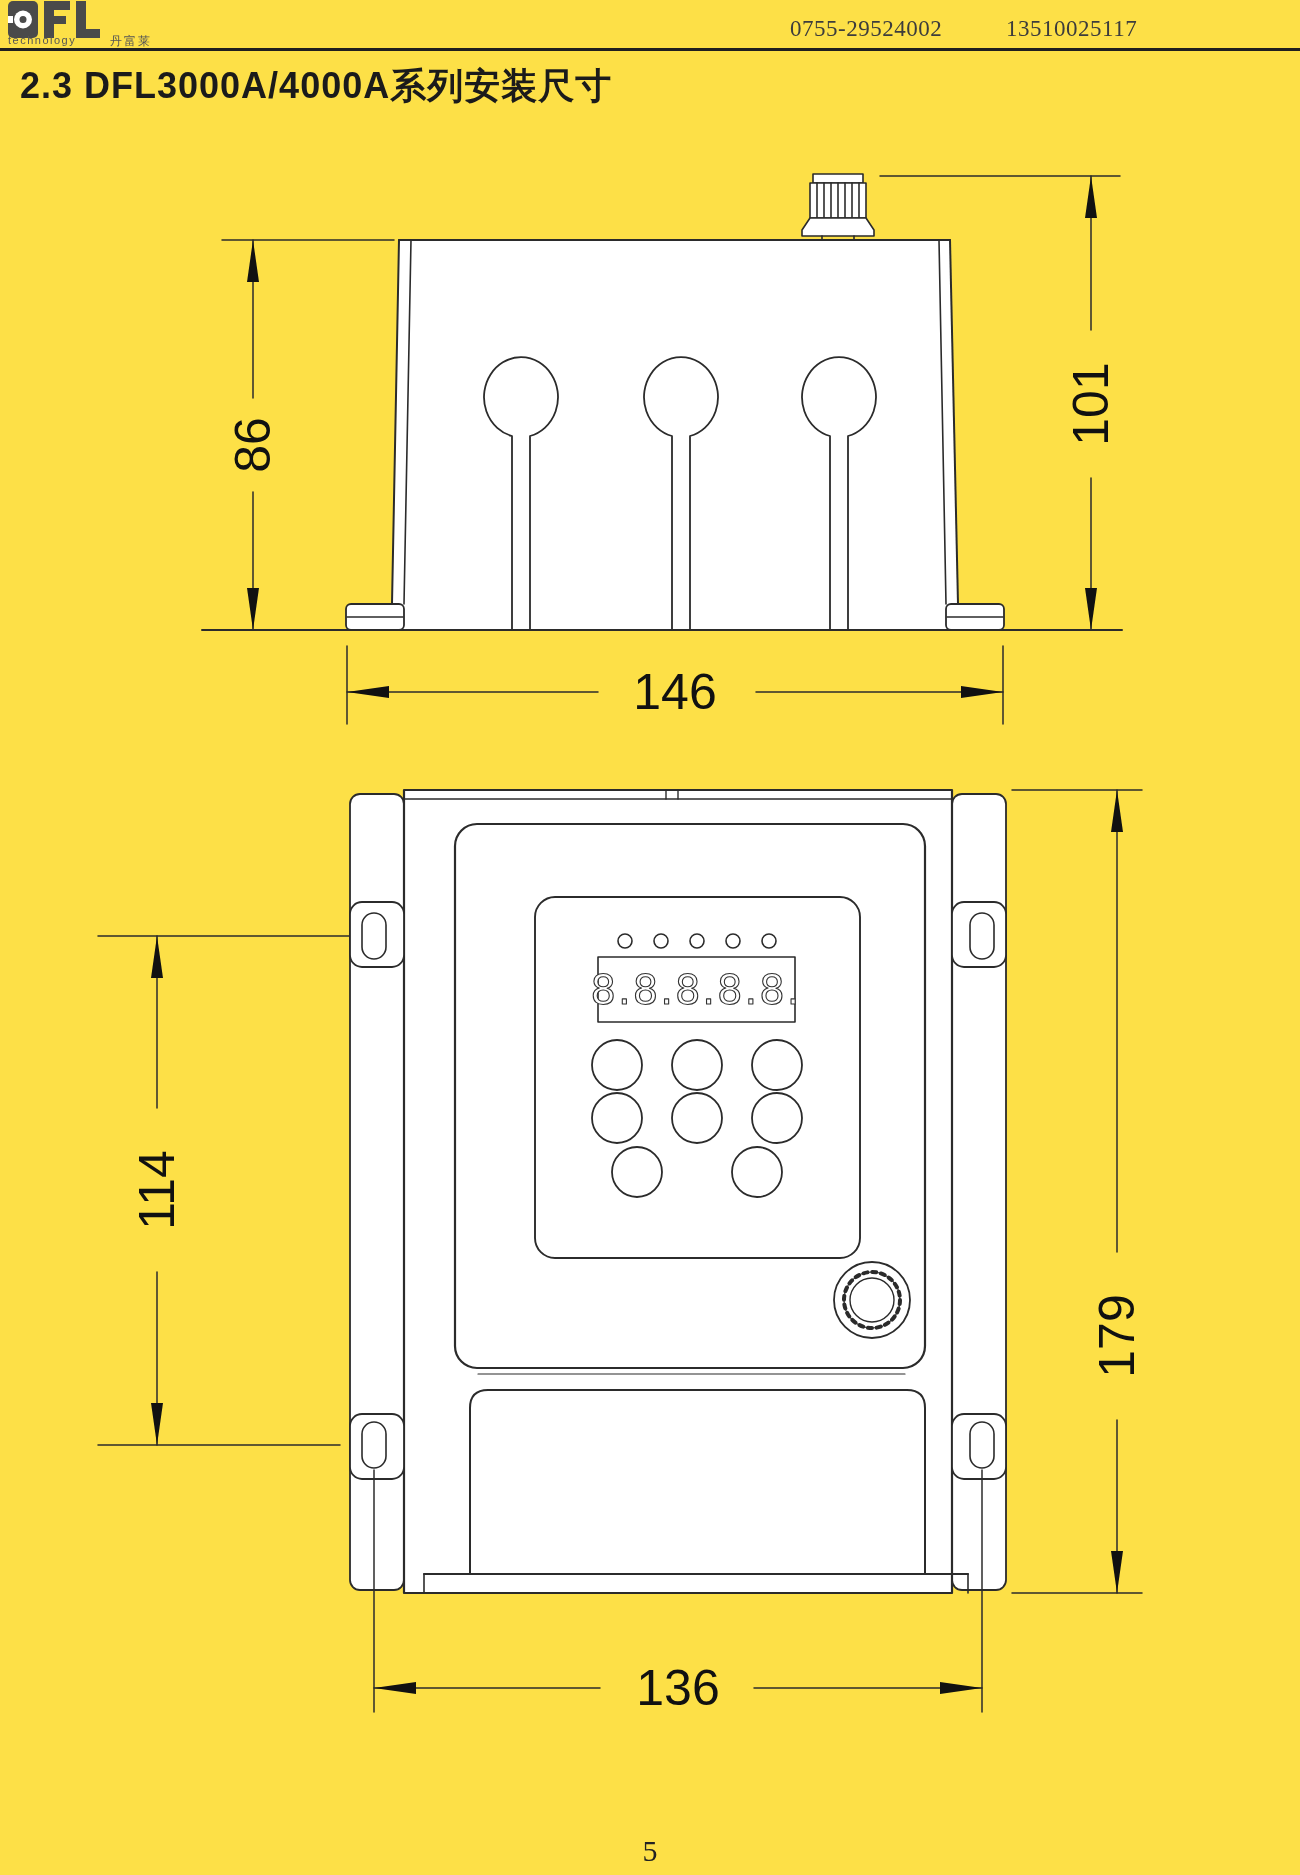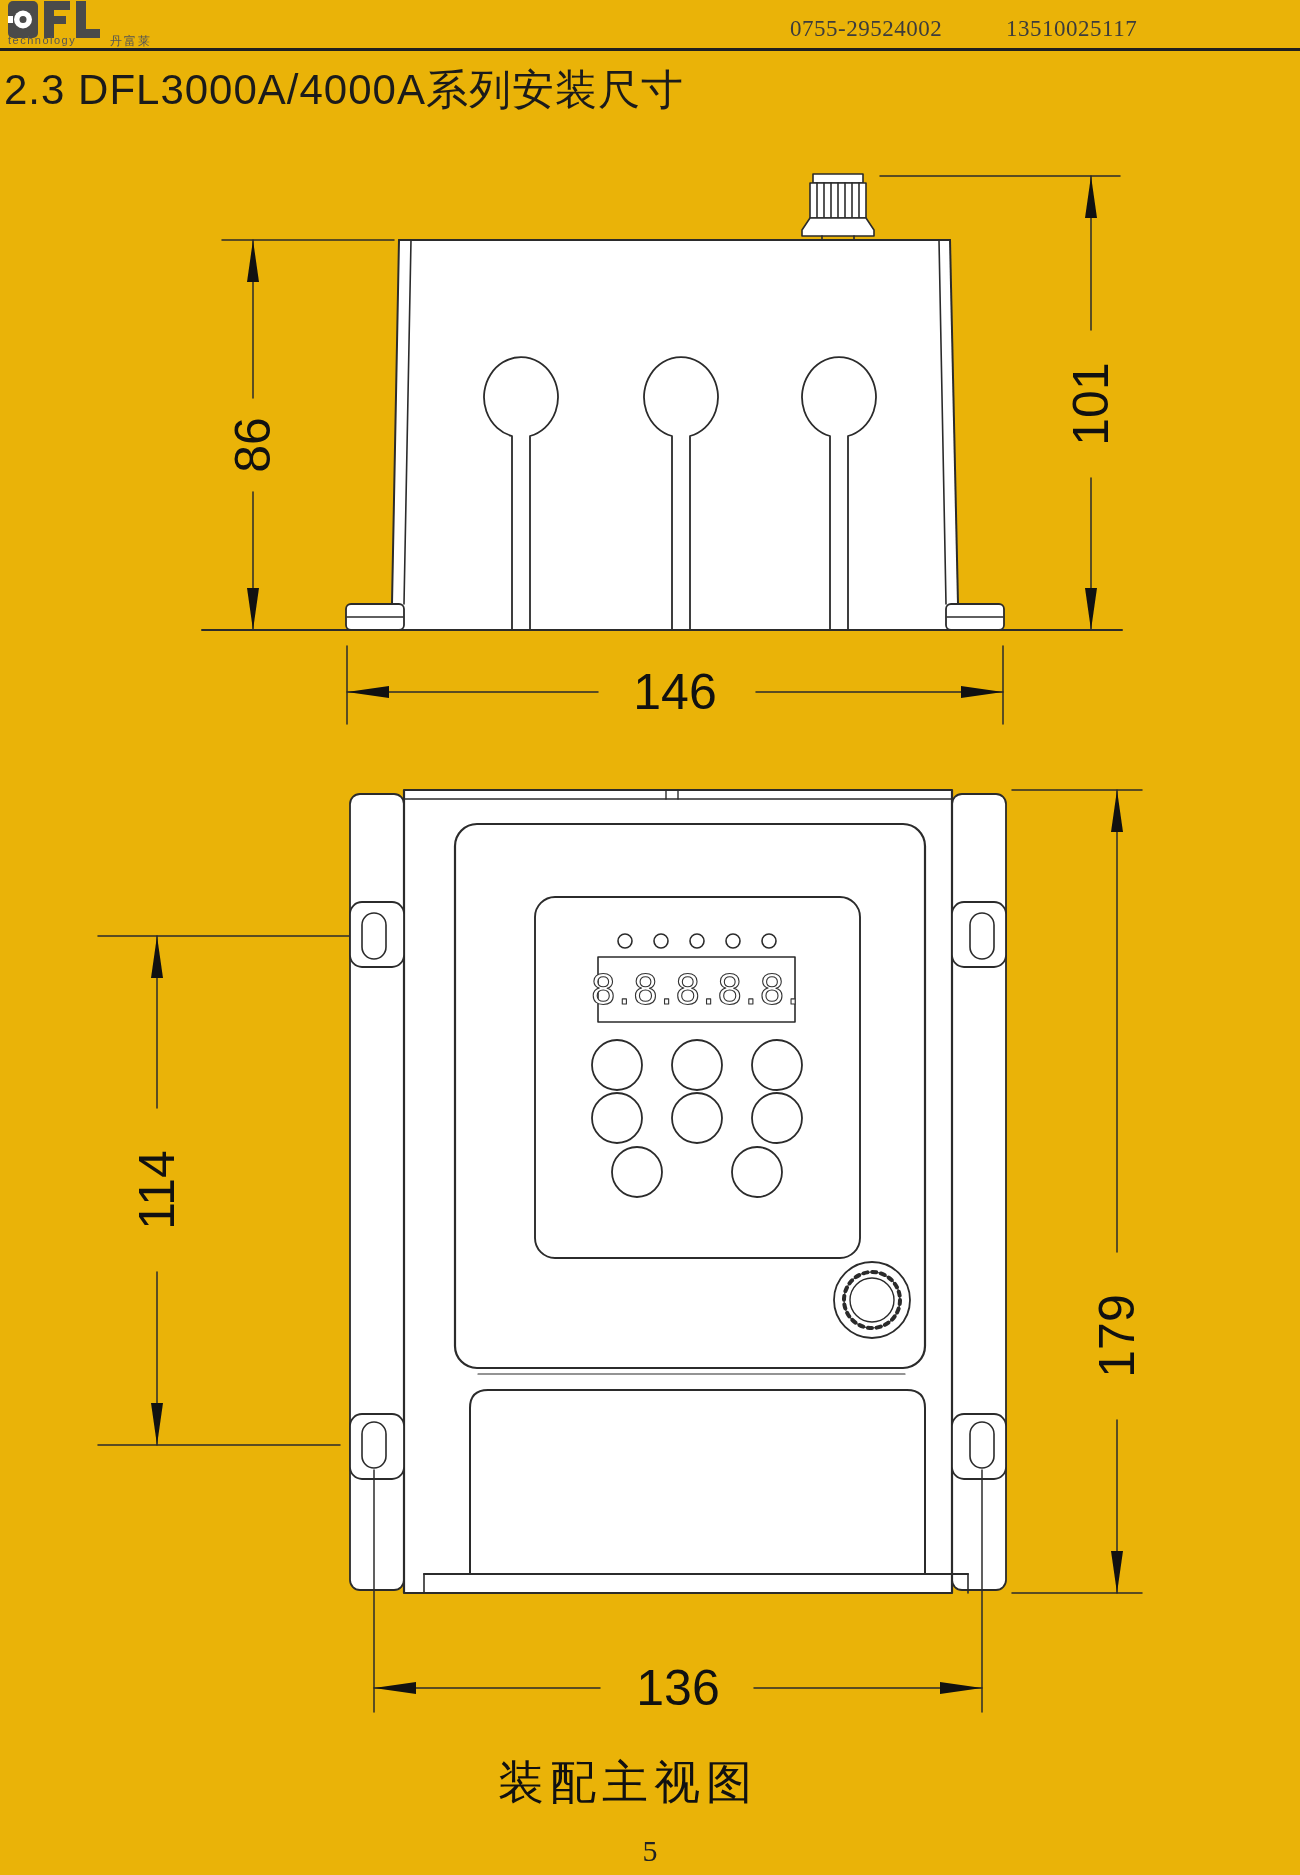--- a/index.html
+++ b/index.html
@@ -1,26 +1,26 @@
 <!DOCTYPE html>
 <html><head>
 <meta charset="utf-8">
 <style>
   html,body{margin:0;padding:0;background:#e8e8e8;}
   .page{
-    position:relative;width:1300px;height:1875px;background:#eab308;
+    position:relative;width:1300px;height:1875px;background:#fde047;
     margin:0 auto;overflow:hidden;
     font-family:"Liberation Sans",sans-serif;color:#151515;
   }
   .hdr-rule{position:absolute;left:0;top:48px;width:1300px;height:3px;background:#1f1f1f;}
   .phone{position:absolute;top:16px;font-family:"Liberation Serif",serif;font-size:23px;color:#3c3c3c;letter-spacing:.5px;}
   .phone1{left:782px;margin-left:8px;} .phone2{left:964px;margin-left:42px;}
   .logo-sub{position:absolute;top:34px;left:8px;font-size:11px;letter-spacing:1.5px;color:#555;}
   .logo-cjk{position:absolute;top:33px;left:110px;font-size:12px;color:#555;letter-spacing:2px;}
-  .doc-title{position:absolute;top:62px;left:4px;font-size:42px;font-weight:400;letter-spacing:1px;color:#1b1b1b;white-space:nowrap;}
+  .doc-title{position:absolute;top:62px;left:20px;font-size:36px;font-weight:700;letter-spacing:1px;color:#1b1b1b;white-space:nowrap;}
   .fig-caption{position:absolute;top:1752px;left:0;width:1256px;text-align:center;
     font-family:"Liberation Serif",serif;font-size:46px;letter-spacing:6px;color:#111;}
   .page-num{position:absolute;top:1834px;left:0;width:1300px;text-align:center;
     font-family:"Liberation Serif",serif;font-size:30px;color:#222;}
   svg text.dim{font-family:"Liberation Sans",sans-serif;font-size:50px;fill:#111;}
   svg text.seg{font-family:"DejaVu Sans",sans-serif;font-size:40px;letter-spacing:2px;
     fill:#ffffff;stroke:#333;stroke-width:1.1px;}
 </style>
 </head>
 <body>
@@ -220,15 +220,14 @@
     <g>
       <text class="dim" text-anchor="middle" x="253" y="462" transform="rotate(-90 253 445)">86</text>
       <text class="dim" text-anchor="middle" x="1091" y="421" transform="rotate(-90 1091 404)">101</text>
       <text class="dim" text-anchor="middle" x="675" y="709">146</text>
       <text class="dim" text-anchor="middle" x="157" y="1207" transform="rotate(-90 157 1190)">114</text>
       <text class="dim" text-anchor="middle" x="1117" y="1353" transform="rotate(-90 1117 1336)">179</text>
       <text class="dim" text-anchor="middle" x="678" y="1705">136</text>
     </g>
   </svg>
 
-  <div class="fig-caption">装配主视图</div>
   <div class="page-num">5</div>
 </div>
 
 </body></html>

